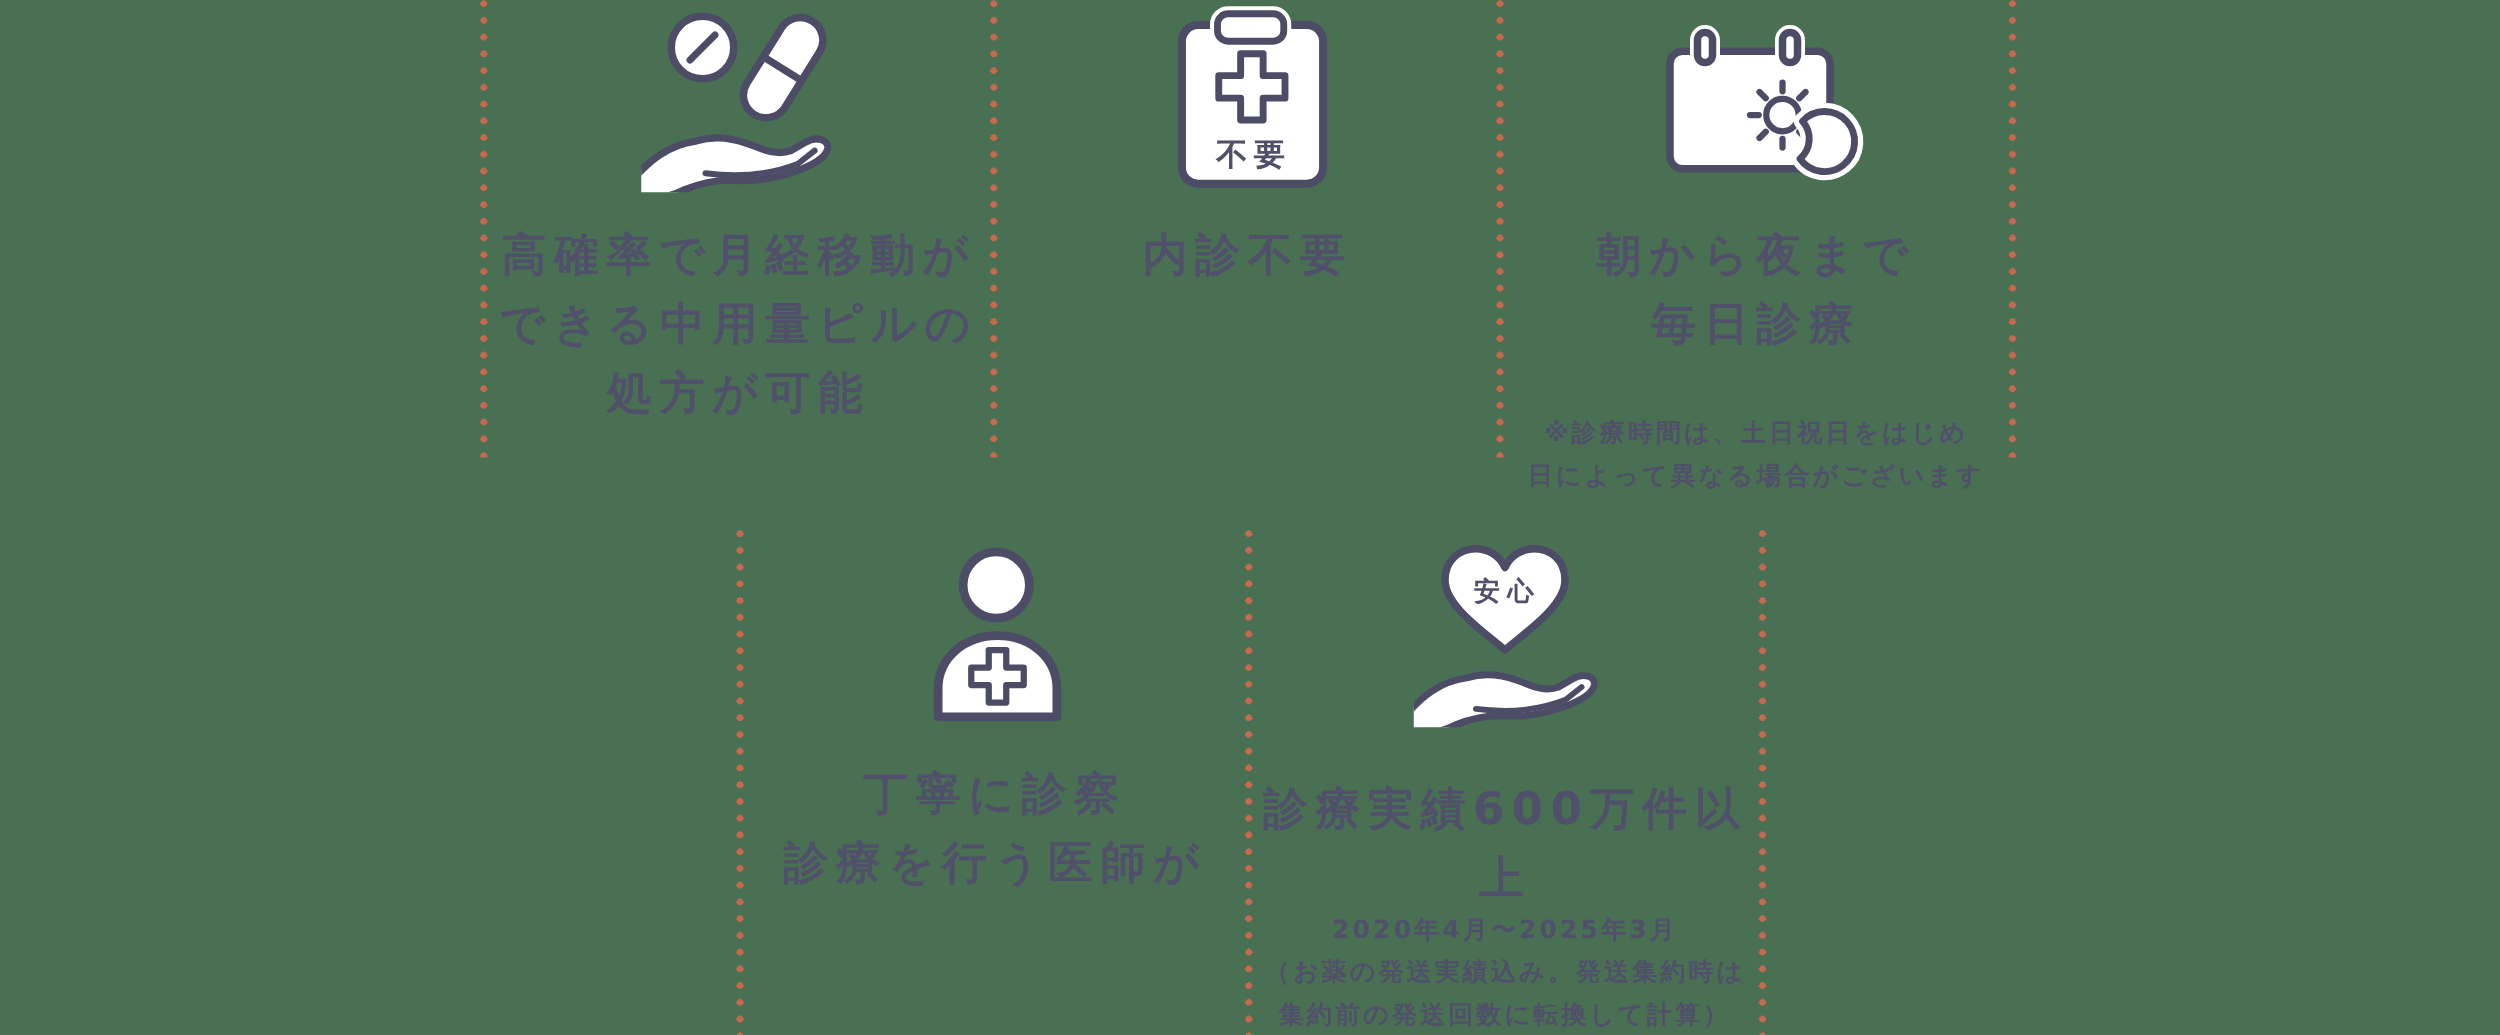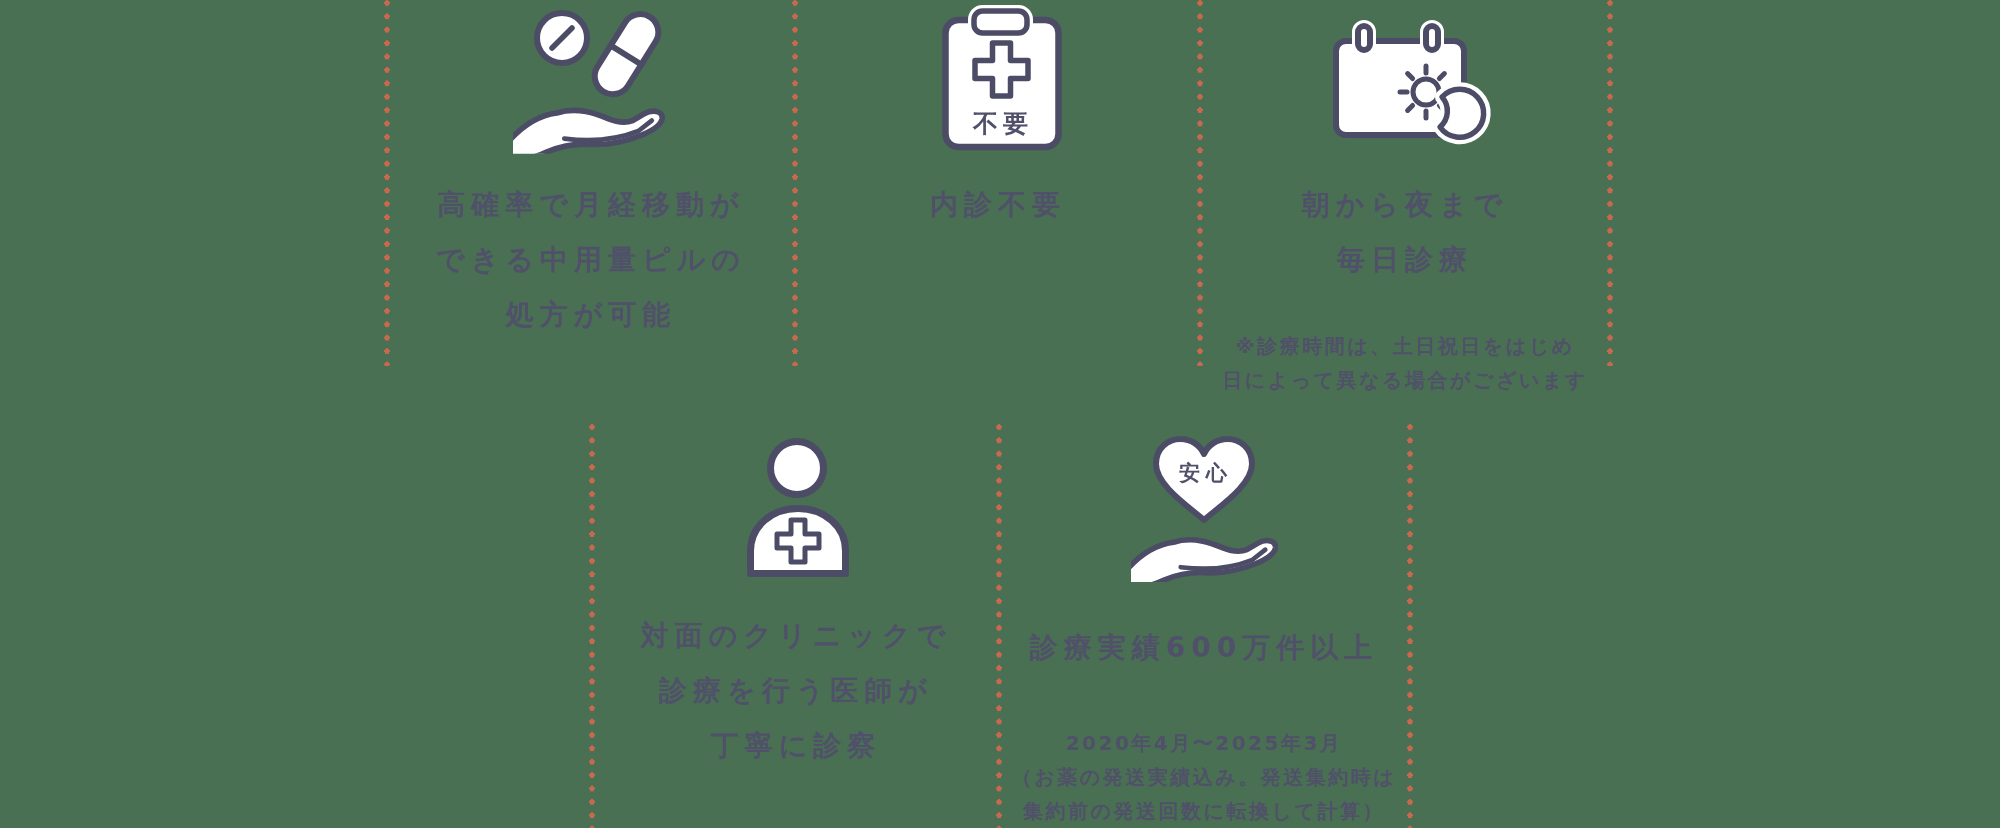--- a/index.html
+++ b/index.html
@@ -30,21 +30,21 @@
   .divider.r1{top:0;height:366px;}
   .divider.r2{top:424px;height:404px;}
   .icon-wrap{position:absolute;}
   svg{display:block;overflow:visible;}
   .outline{fill:var(--white);stroke:var(--stroke);stroke-linejoin:round;stroke-linecap:round;}
   .halo{fill:var(--white);stroke:var(--white);stroke-linejoin:round;stroke-linecap:round;}
   .iline{fill:none;stroke:var(--stroke);stroke-linecap:round;}
 
   .title{
     position:absolute;width:404px;text-align:center;
-    color:var(--ink);font-weight:700;font-size:28px;line-height:55px;letter-spacing:6px;
+    color:var(--ink);font-weight:700;font-size:36px;line-height:55px;letter-spacing:6px;
   }
   .note{
     position:absolute;width:404px;text-align:center;
     color:var(--ink);font-weight:700;font-size:20px;line-height:33.5px;letter-spacing:2.5px;margin-top:44px;
   }
   .note.fine{line-height:34px;}
   .badge-text{
     fill:var(--ink);font-weight:700;
     font-family:"DejaVu Sans","Liberation Sans",sans-serif;
     text-anchor:middle;
@@ -140,23 +140,22 @@
 
   <div>
     <div class="icon-wrap" style="left:739px;top:437px">
       <svg width="114" height="140" viewBox="0 0 114 140">
         <circle class="outline" stroke-width="7" cx="58" cy="31" r="26.5"></circle>
         <path class="outline" stroke-width="7" d="M11.5,136.5 V114 C11.5,89 33,71.5 59,71.5 C85,71.5 106.5,89 106.5,114 V136.5 Z"></path>
         <path class="outline" stroke-width="5" d="M52,83 h14 v14 h14 v14 h-14 v14 h-14 v-14 h-14 v-14 h14 Z"></path>
       </svg>
     </div>
     <div class="title" style="left:594px;top:608px">
-      <div>対面のクリニックで</div>
+      <div>丁寧に診察</div>
       <div>診療を行う医師が</div>
-      <div>丁寧に診察</div>
     </div>
   </div>
 
   <div>
     <div class="icon-wrap" style="left:1128px;top:433px">
       <svg width="152" height="150" viewBox="0 0 152 150">
         <path class="outline" stroke-width="6" d="M76,87 C60,73 28,52 28,31 C28,15 40,6 52.5,6 C63,6 72,12 76,21 C80,12 89,6 99.5,6 C112,6 124,15 124,31 C124,52 92,73 76,87 Z"></path>
         <text class="badge-text" x="78" y="47" font-size="21" letter-spacing="6">安心</text>
         <use href="#hand-shape" width="160" height="64" transform="translate(3,90) scale(0.92)"></use>
       </svg>

